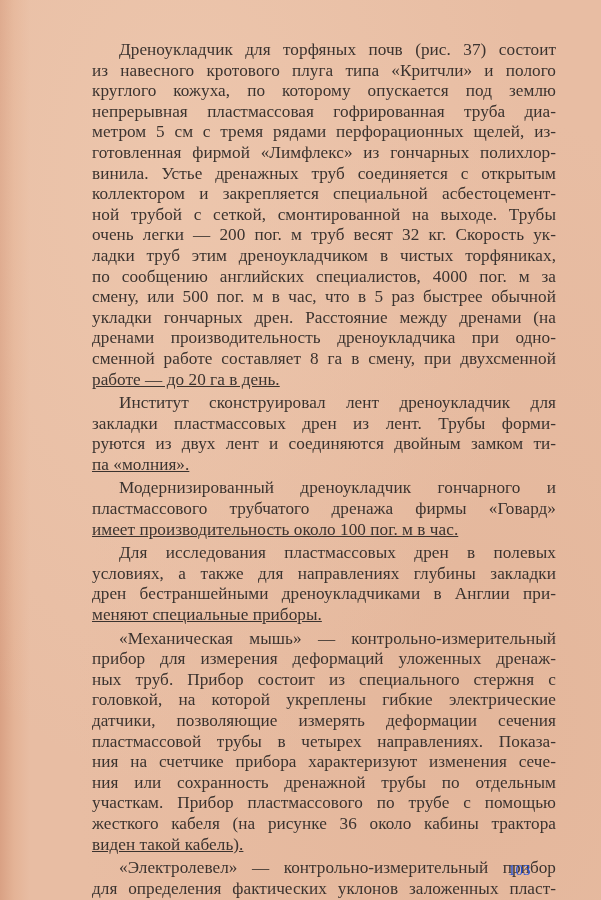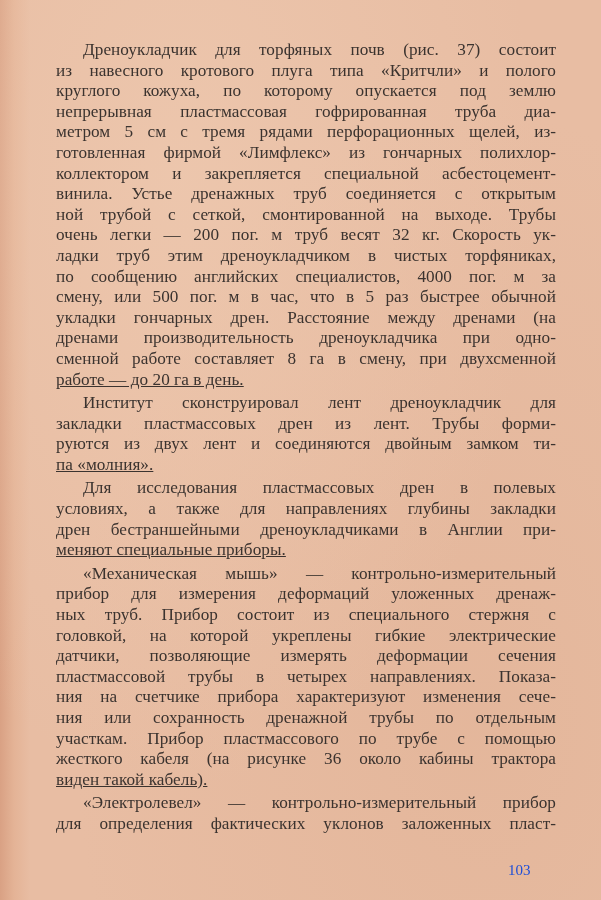--- a/index.html
+++ b/index.html
@@ -23,60 +23,65 @@
       font-size: 17.2px;
       line-height: 20.6px;
       height: 20.6px;
       white-space: nowrap;
       text-align: justify;
       text-align-last: justify;
       letter-spacing: 0.05px;
     }
     .line.last { text-align-last: left; text-decoration: underline; }
     .line.indent { padding-left: 27px; }
-    .para { margin-bottom: 3px; }
+    .para { margin-bottom: 3px; margin-left: 36px; }
     .page-number {
       position: absolute;
       left: 508px; top: 862px;
       font-size: 15px;
       color: #1d4ed8;
     }
   </style>
 </head>
 <body>
 
 <div class="page">
 
   <div class="para">
     <div class="line indent">Дреноукладчик для торфяных почв (рис. 37) состоит</div>
     <div class="line">из навесного кротового плуга типа «Критчли» и полого</div>
     <div class="line">круглого кожуха, по которому опускается под землю</div>
     <div class="line">непрерывная пластмассовая гофрированная труба диа-</div>
     <div class="line">метром 5 см с тремя рядами перфорационных щелей, из-</div>
     <div class="line">готовленная фирмой «Лимфлекс» из гончарных полихлор-</div>
+    <div class="line">винила. Устье дренажных труб соединяется с открытым</div>
     <div class="line">коллектором и закрепляется специальной асбестоцемент-</div>
-    <div class="line">винила. Устье дренажных труб соединяется с открытым</div>
     <div class="line">ной трубой с сеткой, смонтированной на выходе. Трубы</div>
     <div class="line">очень легки — 200 пог. м труб весят 32 кг. Скорость ук-</div>
     <div class="line">ладки труб этим дреноукладчиком в чистых торфяниках,</div>
     <div class="line">по сообщению английских специалистов, 4000 пог. м за</div>
     <div class="line">смену, или 500 пог. м в час, что в 5 раз быстрее обычной</div>
     <div class="line">укладки гончарных дрен. Расстояние между дренами (на</div>
     <div class="line">дренами производительность дреноукладчика при одно-</div>
     <div class="line">сменной работе составляет 8 га в смену, при двухсменной</div>
     <div class="line last">работе — до 20 га в день.</div>
   </div>
 
   <div class="para">
     <div class="line indent">Институт сконструировал лент дреноукладчик для</div>
     <div class="line">закладки пластмассовых дрен из лент. Трубы форми-</div>
     <div class="line">руются из двух лент и соединяются двойным замком ти-</div>
     <div class="line last">па «молния».</div>
   </div>
 
+  <div class="para">
+    <div class="line indent">Модернизированный дреноукладчик гончарного и</div>
+    <div class="line">пластмассового трубчатого дренажа фирмы «Говард»</div>
+    <div class="line last">имеет производительность около 100 пог. м в час.</div>
+  </div>
 
   <div class="para">
     <div class="line indent">Для исследования пластмассовых дрен в полевых</div>
     <div class="line">условиях, а также для направлениях глубины закладки</div>
     <div class="line">дрен бестраншейными дреноукладчиками в Англии при-</div>
     <div class="line last">меняют специальные приборы.</div>
   </div>
 
   <div class="para">
     <div class="line indent">«Механическая мышь» — контрольно-измерительный</div>

